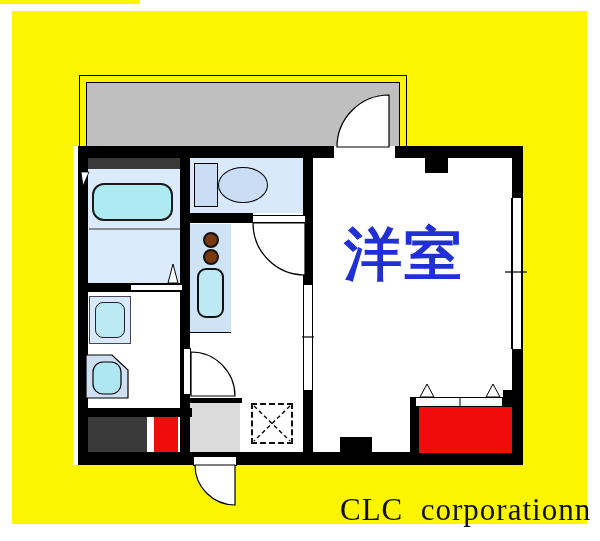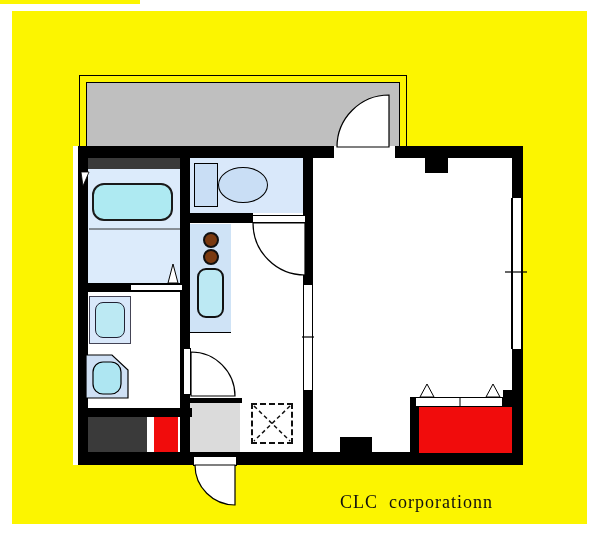--- a/index.html
+++ b/index.html
@@ -12,21 +12,21 @@
   .fix-blue{background:#c9def5;border:1px solid #000;}
   .water{background:#aeeaf2;}
   .svg-overlay{position:absolute;left:0;top:0;pointer-events:none;}
   .room-label{
     position:absolute;left:344px;top:222px;width:160px;
     color:#2130d6;font-weight:bold;font-size:58px;line-height:64px;
     font-family:"DejaVu Sans",sans-serif;letter-spacing:2px;white-space:pre;
   }
   .footer-text{
     position:absolute;left:340px;top:492px;
-    color:#101010;font-size:18px;letter-spacing:1px;white-space:pre;
+    color:#101010;font-size:31px;letter-spacing:1px;white-space:pre;
     font-family:"Liberation Serif","DejaVu Serif",serif;
   }
 </style>
 </head>
 <body>
 
 <div class="canvas">
 
   <div class="abs mat" style="left:12px;top:11px;width:575px;height:513px;"></div>
   <div class="abs mat" style="left:0;top:0;width:140px;height:4px;"></div>
@@ -93,18 +93,18 @@
     <path d="M254,406 L290,441" stroke="#111" stroke-width="1.5" stroke-dasharray="4,3" fill="none"></path>
     <path d="M290,406 L254,441" stroke="#111" stroke-width="1.5" stroke-dasharray="4,3" fill="none"></path>
     <path d="M505,272 L527,272" stroke="#000" stroke-width="1.2" fill="none"></path>
     <path d="M302,337 L314,337" stroke="#000" stroke-width="1.2" fill="none"></path>
     <path d="M460,398 L460,406" stroke="#000" stroke-width="1" fill="none"></path>
     <path d="M89,229 L180,229" stroke="#333" stroke-width="1" fill="none"></path>
     <path d="M86,355 L112,355 L128,370 L128,398 L86,398 Z" fill="#cfe0f4" stroke="#000" stroke-width="1.2"></path>
     <rect x="93" y="362" width="28" height="32" rx="10" fill="#aee6f2" stroke="#000" stroke-width="1.2"></rect>
   </svg>
 
-  <div class="room-label"><br>
+  <div class="room-label"><span>洋室</span><br>
   </div>
 
   <div class="footer-text">CLC  corporationn</div>
 
 </div>
 
 </body></html>

